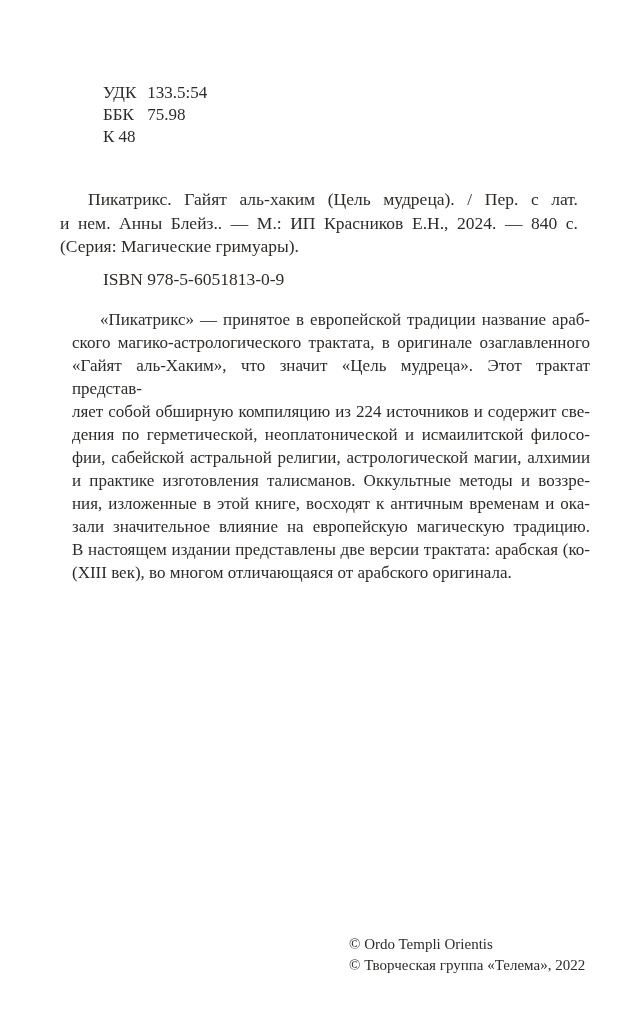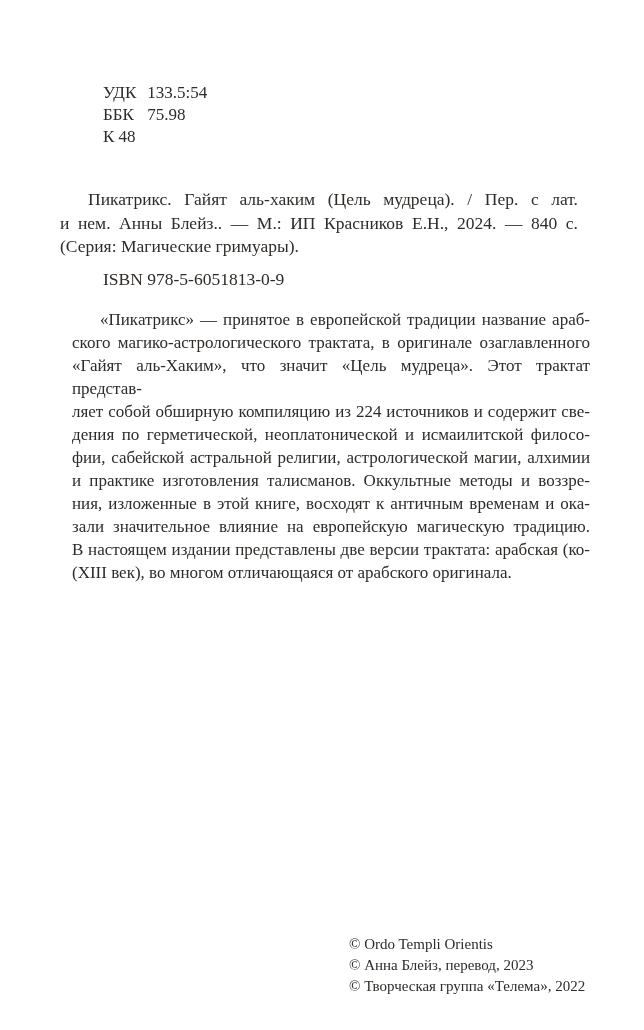--- a/index.html
+++ b/index.html
@@ -109,15 +109,14 @@
     <div class="line">фии, сабейской астральной религии, астрологической магии, алхимии</div>
     <div class="line">и практике изготовления талисманов. Оккультные методы и воззре-</div>
     <div class="line">ния, изложенные в этой книге, восходят к античным временам и ока-</div>
     <div class="line">зали значительное влияние на европейскую магическую традицию.</div>
     <div class="line">В настоящем издании представлены две версии трактата: арабская (ко-</div>
     <div class="line last">(XIII век), во многом отличающаяся от арабского оригинала.</div>
   </div>
 
 <div class="abs copyright">
     <div class="line">© Ordo Templi Orientis</div>
-    <div class="line">© Анна Блейз, перевод, 2023</div>
     <div class="line last">© Творческая группа «Телема», 2022</div>
   </div>
 
 </body></html>

